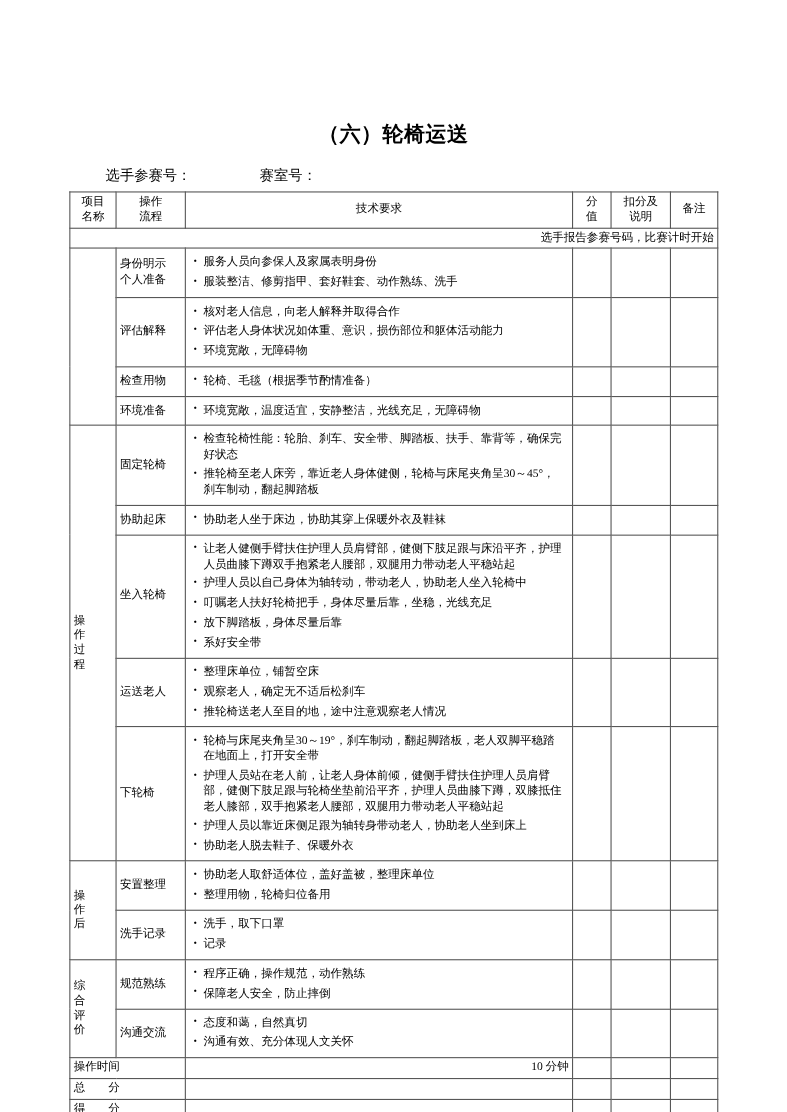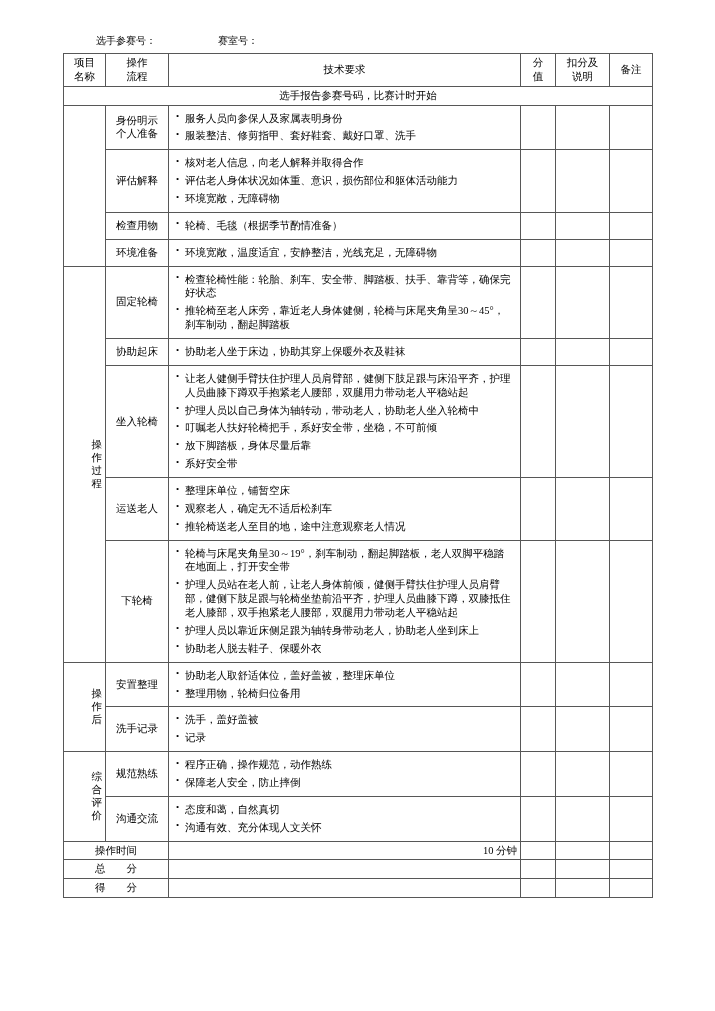--- a/index.html
+++ b/index.html
@@ -25,24 +25,24 @@
   .doc-title {
     text-align: center;
     font-size: 19px;
     font-weight: bold;
     letter-spacing: 0.5px;
     margin-top: 112px;
     margin-bottom: 0;
     line-height: 1.2;
   }
   .meta-line {
-    margin-top: 32px;
+    margin-top: 18px;
     margin-left: 63px;
     margin-right: 63px;
-    font-size: 10px;
+    font-size: 13px;
     display: flex;
     align-items: flex-end;
     height: 16px;
   }
   .meta-item {
     white-space: nowrap;
   }
   .meta-item.first { margin-left: 33px; }
   .meta-item.second { margin-left: 62px; text-align: right; }
 
@@ -62,56 +62,55 @@
     font-weight: normal;
   }
   th.hdr {
     text-align: center;
     vertical-align: middle;
     font-size: 11px;
     line-height: 1.28;
     padding: 4px 2px;
   }
   td.label-cell {
-    text-align: center;
     vertical-align: middle;
     white-space: nowrap;
   }
   td.stage-cell {
-    text-align: right;
+    text-align: left;
     vertical-align: middle;
     line-height: 1.3;
   }
   td.stage-cell .vtext {
     display: inline-block;
     width: 1em;
     line-height: 1.25;
     word-break: break-all;
     white-space: normal;
   }
   td.req-cell {
     text-align: left;
     vertical-align: middle;
     padding-left: 4px;
     padding-top: 2px;
     padding-bottom: 2px;
   }
   td.banner-cell {
-    text-align: center;
+    text-align: right;
     vertical-align: middle;
     padding: 3px 2px;
   }
   td.blank-cell { }
   td.time-val {
     padding-left: 28px;
     text-align: right;
     vertical-align: middle;
   }
   td.bottom-label {
-    text-align: center;
+    text-align: left;
     vertical-align: middle;
     letter-spacing: 0;
   }
   ul.items {
     list-style: none;
     margin: 0;
     padding: 0;
   }
   ul.items li {
     position: relative;
@@ -125,20 +124,21 @@
     left: 0;
     top: -0.5px;
     font-size: 9px;
   }
 </style>
 </head>
 <body>
 
 <div class="page">
 
+  <div class="doc-title">（六）轮椅运送</div>
 
   <div class="meta-line">
     <span class="meta-item first">选手参赛号：</span>
     <span class="meta-item second">赛室号：</span>
   </div>
 
   <table class="grid">
     <colgroup>
       <col style="width:42px">
       <col style="width:63px">
@@ -173,21 +173,21 @@
       <tr>
         <td class="banner-cell" colspan="6">选手报告参赛号码，比赛计时开始</td>
       </tr>
 
     <tr>
           <td class="stage-cell" rowspan="4"></td>
           <td class="label-cell">身份明示<br>个人准备</td>
           <td class="req-cell">
             <ul class="items">
               <li>服务人员向参保人及家属表明身份</li>
-              <li>服装整洁、修剪指甲、套好鞋套、戴好口罩、洗手</li>
+              <li>服装整洁、修剪指甲、套好鞋套、动作熟练、洗手</li>
             </ul>
           </td>
           <td class="blank-cell"></td>
           <td class="blank-cell"></td>
           <td class="blank-cell"></td>
         </tr>
         <tr>
           <td class="label-cell">评估解释</td>
           <td class="req-cell">
             <ul class="items">
@@ -245,21 +245,21 @@
           <td class="blank-cell"></td>
           <td class="blank-cell"></td>
           <td class="blank-cell"></td>
         </tr>
         <tr>
           <td class="label-cell">坐入轮椅</td>
           <td class="req-cell">
             <ul class="items">
               <li>让老人健侧手臂扶住护理人员肩臂部，健侧下肢足跟与床沿平齐，护理人员曲膝下蹲双手抱紧老人腰部，双腿用力带动老人平稳站起</li>
               <li>护理人员以自己身体为轴转动，带动老人，协助老人坐入轮椅中</li>
-              <li>叮嘱老人扶好轮椅把手，系好安全带，坐稳，不可前倾</li>
+              <li>叮嘱老人扶好轮椅把手，身体尽量后靠，坐稳，光线充足</li>
               <li>放下脚踏板，身体尽量后靠</li>
               <li>系好安全带</li>
             </ul>
           </td>
           <td class="blank-cell"></td>
           <td class="blank-cell"></td>
           <td class="blank-cell"></td>
         </tr>
         <tr>
           <td class="label-cell">运送老人</td>
@@ -298,21 +298,21 @@
             </ul>
           </td>
           <td class="blank-cell"></td>
           <td class="blank-cell"></td>
           <td class="blank-cell"></td>
         </tr>
         <tr>
           <td class="label-cell">洗手记录</td>
           <td class="req-cell">
             <ul class="items">
-              <li>洗手，盖好盖被</li>
+              <li>洗手，取下口罩</li>
               <li>记录</li>
             </ul>
           </td>
           <td class="blank-cell"></td>
           <td class="blank-cell"></td>
           <td class="blank-cell"></td>
         </tr>
         <tr>
           <td class="stage-cell" rowspan="2"><span class="vtext">综合评价</span></td>
           <td class="label-cell">规范熟练</td>

